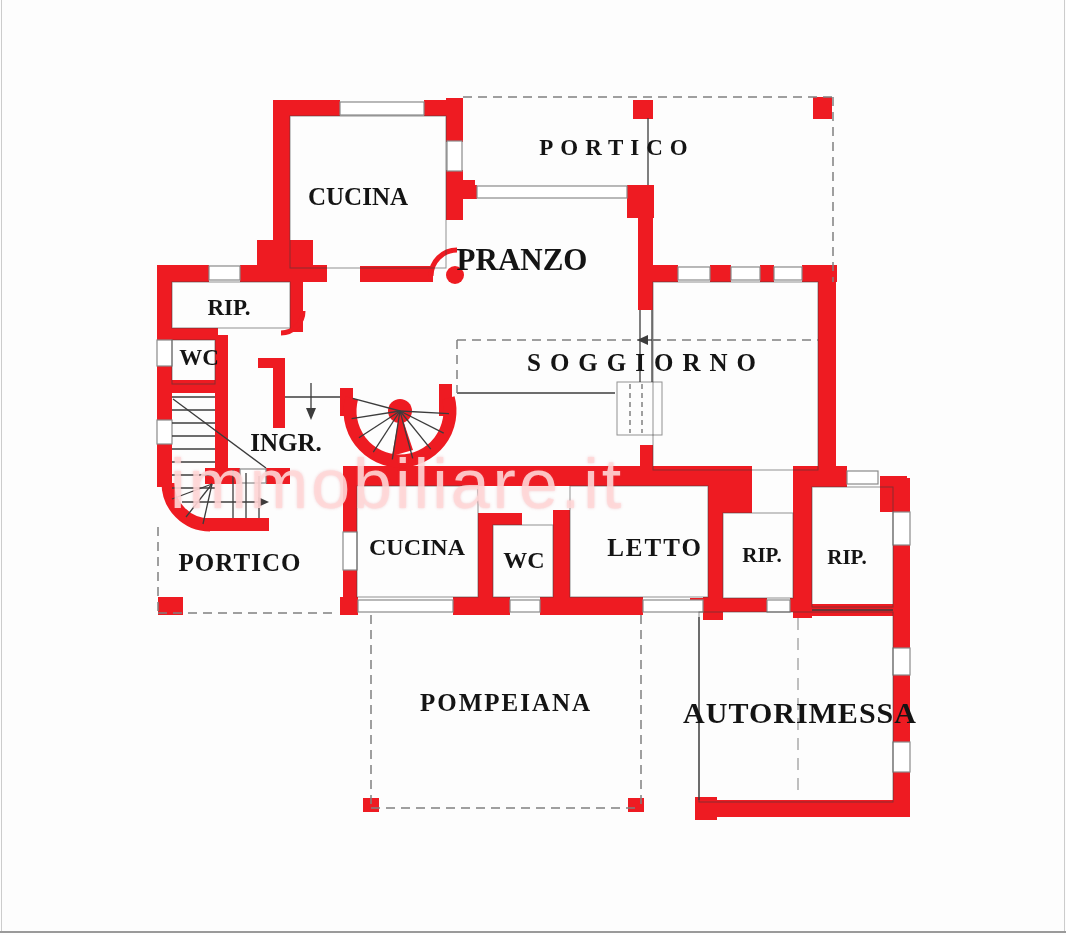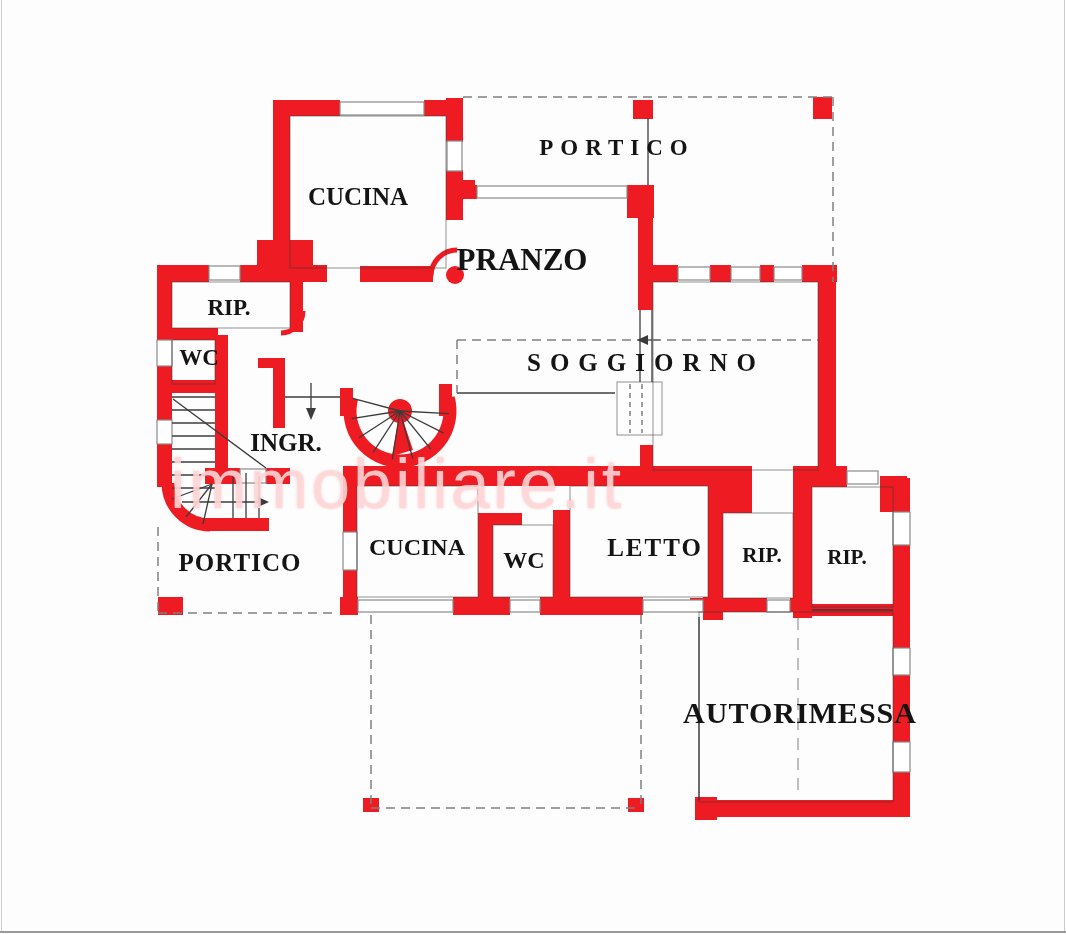--- a/index.html
+++ b/index.html
@@ -238,19 +238,20 @@
   <div class="label" style="left:229px;top:307px;font-size:23px;">RIP.</div>
   <div class="label" style="left:199px;top:357px;font-size:23px;">WC</div>
   <div class="label" style="left:634px;top:362px;font-size:25px;letter-spacing:9px;margin-left:12px;">SOGGIORNO</div>
   <div class="label" style="left:286px;top:442px;font-size:25px;text-align:center;">INGR.</div>
   <div class="label" style="left:240px;top:562px;font-size:25px;letter-spacing:1px;">PORTICO</div>
   <div class="label" style="left:417px;top:547px;font-size:24px;">CUCINA</div>
   <div class="label" style="left:524px;top:560px;font-size:24px;">WC</div>
   <div class="label" style="left:631px;top:547px;font-size:25px;letter-spacing:2px;margin-left:24px;">LETTO</div>
   <div class="label" style="left:762px;top:555px;font-size:21px;">RIP.</div>
   <div class="label" style="left:847px;top:557px;font-size:21px;">RIP.</div>
+  <div class="label" style="left:506px;top:702px;font-size:25px;letter-spacing:2px;">POMPEIANA</div>
   <div class="label" style="left:800px;top:713px;font-size:30px;letter-spacing:1px;">AUTORIMESSA</div>
 
 
   <div class="edge-left"></div>
   <div class="edge-right"></div>
   <div class="edge-bottom"></div>
 </div>
 
 </body></html>

